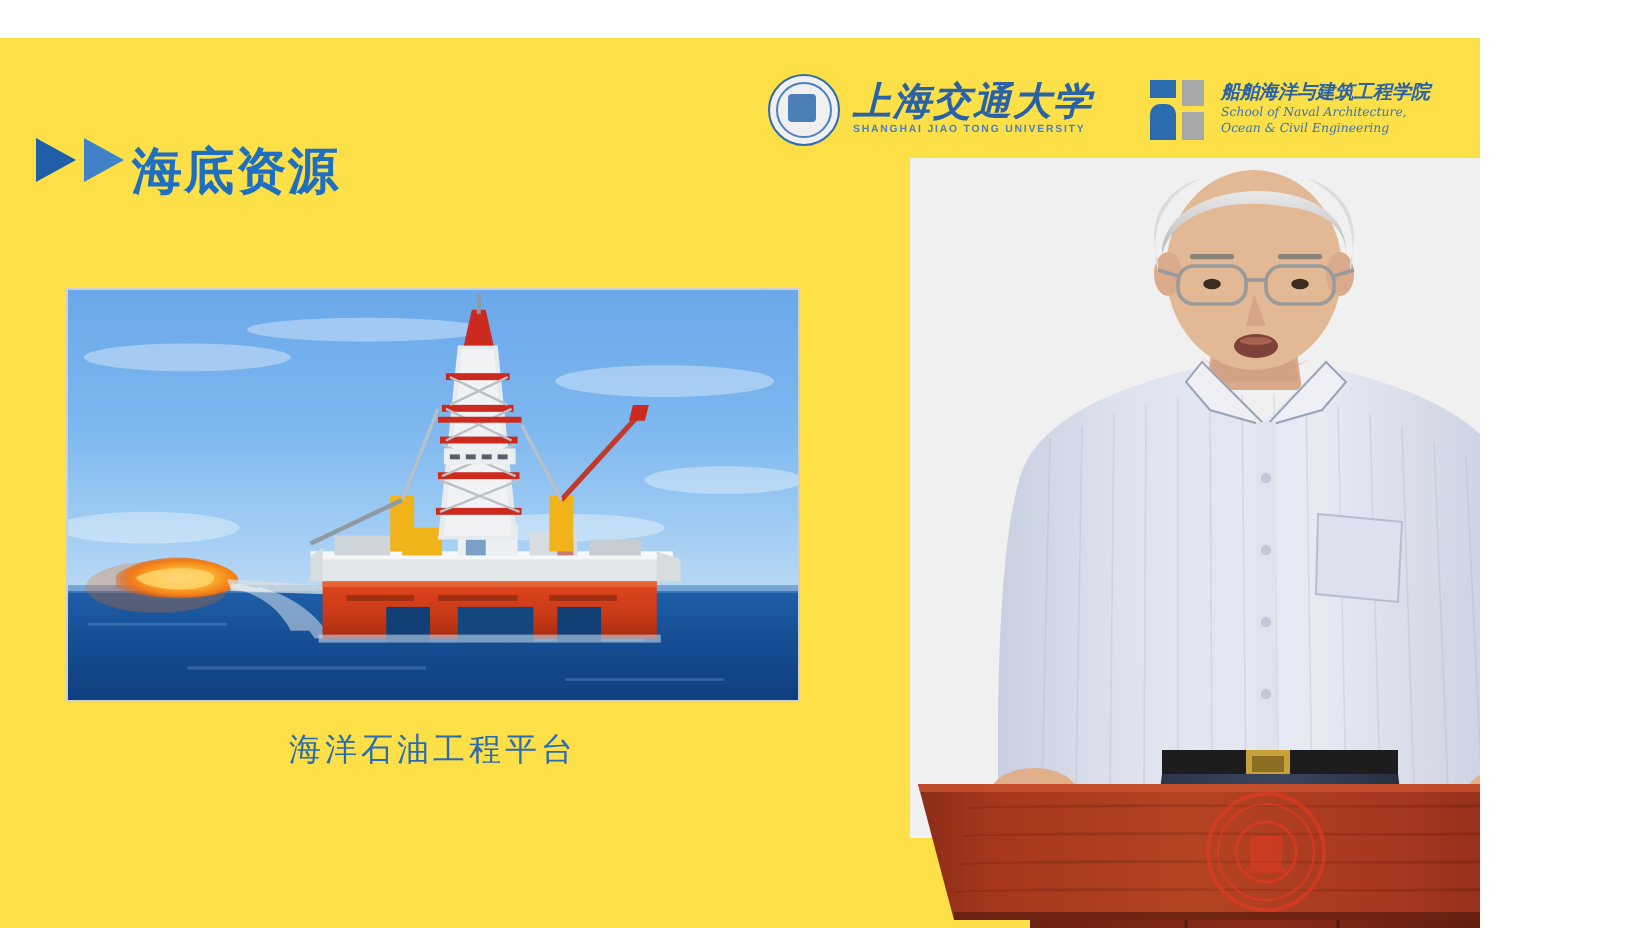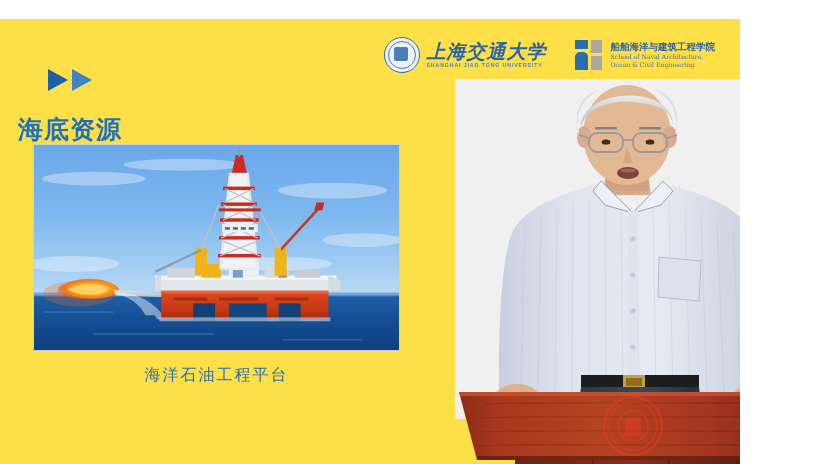--- a/index.html
+++ b/index.html
@@ -89,21 +89,21 @@
   .school-mark {
     position: relative;
     width: 30px;
     height: 30px;
     flex: 0 0 auto;
   }
   .sm-a { position:absolute; left:0; top:0; width:13px; height:9px; background:#2a6cb0; }
   .sm-b { position:absolute; left:0; top:12px; width:13px; height:18px; background:#2a6cb0; border-radius: 5px 5px 0 0; }
   .sm-c { position:absolute; left:16px; top:0; width:11px; height:13px; background:#a8a8a8; }
   .sm-d { position:absolute; left:16px; top:16px; width:11px; height:14px; background:#a8a8a8; }
-  .school-words { display:flex; flex-direction:column; justify-content:center; }
+  .school-words { display:flex; flex-direction:column; justify-content:center;font-style:italic; }
   .school-cn {
     font-family: "DejaVu Sans", sans-serif;
     font-size: 9.5px;
     line-height: 12px;
     font-weight: 700;
     color: #2a62a8;
     white-space: nowrap;
   }
   .school-en {
     font-family: "DejaVu Serif", serif;
@@ -112,23 +112,22 @@
     color: #3d72b4;
     white-space: nowrap;
   }
 
   
   .title-row {
     position: absolute;
     left: 18px;
     top: 50px;
     display: flex;
-    align-items: center;
-    gap: 22px;
-    flex-direction: column;
+    align-items: flex-start;
+    gap: 4px;
   }
   .arrows { display:flex; gap:4px; align-items:center; }
   .arrow {
     width: 0; height: 0;
     border-top: 11px solid transparent;
     border-bottom: 11px solid transparent;
     border-left: 20px solid #2a6cb0;
   }
   .arrow.a1 { border-left-color: #1e5fa8; }
   .arrow.a2 { border-left-color: #3f82c7; }

